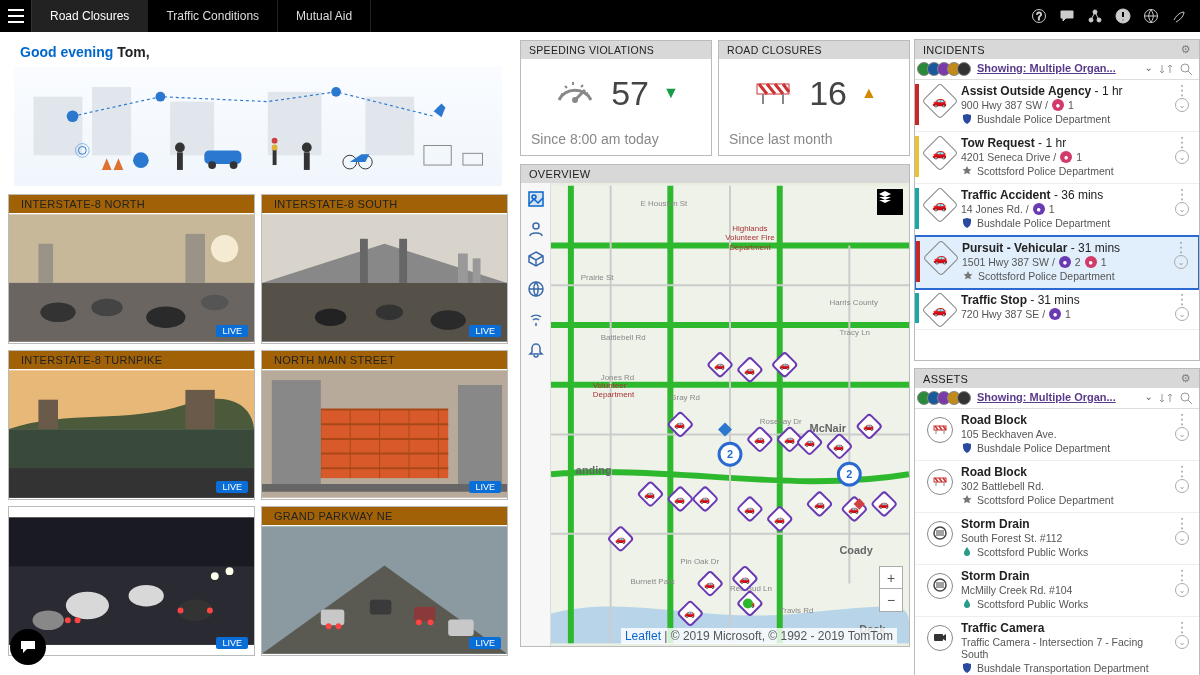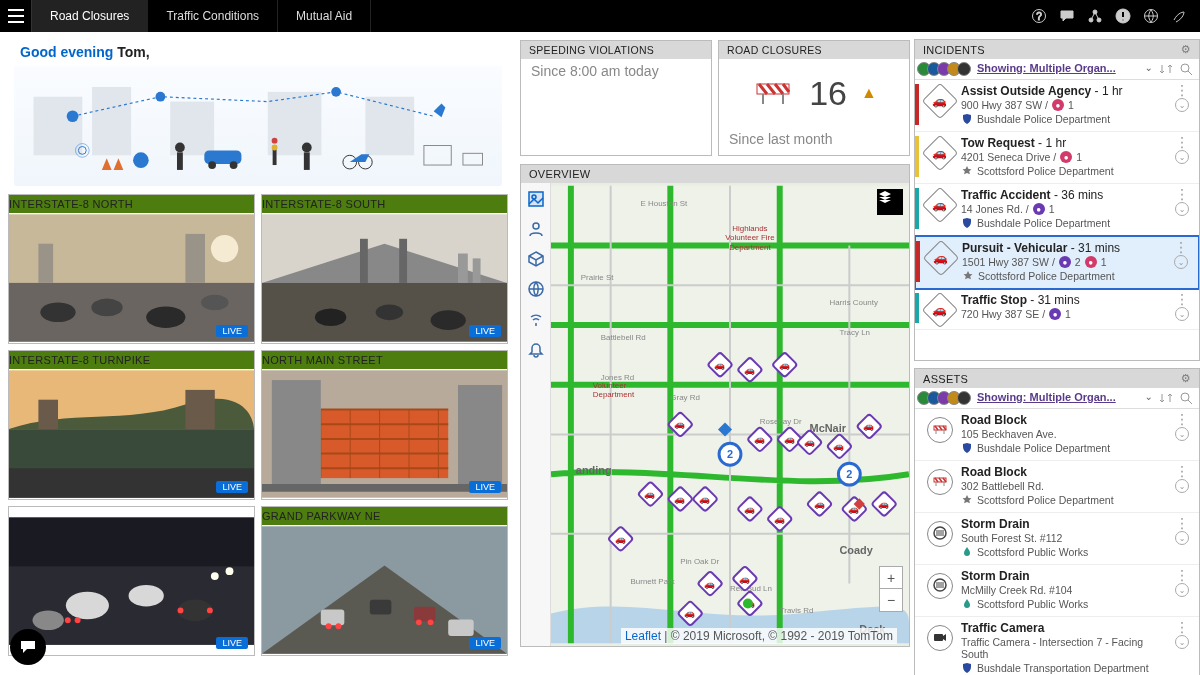--- a/index.html
+++ b/index.html
@@ -17,21 +17,21 @@
 
 .content { display: flex; height: 643px; }
 .left { width: 516px; padding: 8px 6px 0 6px; }
 .greeting { font-size: 14px; font-weight: 600; padding: 4px 8px 4px 14px; }
 .greeting .blue { color: #0066cc; }
 .illus { height: 120px; margin: 2px 8px 6px 8px; background: linear-gradient(#fafcff,#f0f6fc); border-radius: 2px; position: relative; overflow: hidden; }
 .illus svg { width: 100%; height: 100%; }
 
 .cam-grid { display: grid; grid-template-columns: 1fr 1fr; grid-template-rows: repeat(3, 150px); gap: 6px; padding: 0 2px; margin-top: 8px; }
 .cam { border: 1px solid #bbb; display: flex; flex-direction: column; position: relative; }
-.cam-title { background: #4d7c0f; padding: 3px 0; font-size: 11px; font-weight: 500; letter-spacing: .3px; }
+.cam-title { background: #a16207; padding: 3px 12px; font-size: 11px; font-weight: 500; letter-spacing: .3px; }
 .cam-img { flex: 1; position: relative; overflow: hidden; }
 .cam-live { position: absolute; right: 6px; bottom: 6px; background: #0a6ed8; color: #fff; font-size: 9px; padding: 1px 6px; border-radius: 2px; }
 .cam-svg { width: 100%; height: 100%; display: block; }
 
 .mid { width: 398px; padding: 8px 4px 0 4px; }
 .stats { display: flex; gap: 6px; height: 116px; }
 .stat { border: 1px solid #bbb; flex: 1; display: flex; flex-direction: column; background: #fff; }
 .stat-title { background: #d8d8d8; padding: 3px 8px; font-size: 10.5px; font-weight: 500; letter-spacing: .3px; }
 .stat-body { flex: 1; display: flex; align-items: center; justify-content: center; gap: 14px; }
 .stat-icon svg { width: 44px; height: 44px; }
@@ -293,20 +293,30 @@
             <div class="cam-live">LIVE</div>
           </div>
         </div>
       </div>
   </div>
 
   <div class="mid">
     <div class="stats">
       <div class="stat">
         <div class="stat-title">SPEEDING VIOLATIONS</div>
+        <div class="stat-body">
+          <div class="stat-icon"><svg viewBox="0 0 44 44">
+                <path d="M6 30a18 18 0 0 1 32 0" fill="none" stroke="#888" stroke-width="3"></path>
+                <circle cx="22" cy="30" r="3" fill="#888"></circle>
+                <path d="M22 30l10-10" stroke="#888" stroke-width="3"></path>
+                <path d="M8 24l3 1M12 16l2 2M20 12v3M30 15l-2 2M35 23l-3 1" stroke="#888" stroke-width="2"></path>
+              </svg></div>
+          <div class="stat-num">57</div>
+          <div class="stat-arrow down">▼</div>
+        </div>
         <div class="stat-foot">Since 8:00 am today</div>
       </div>
       <div class="stat">
         <div class="stat-title">ROAD CLOSURES</div>
         <div class="stat-body">
           <div class="stat-icon"><svg viewBox="0 0 44 44">
                 <rect x="6" y="14" width="32" height="10" fill="#fff" stroke="#c33" stroke-width="1"></rect>
                 <path d="M8 14l8 10M16 14l8 10M24 14l8 10M32 14l6 8" stroke="#c33" stroke-width="3"></path>
                 <path d="M12 24v10M32 24v10" stroke="#888" stroke-width="2"></path>
               </svg></div>

